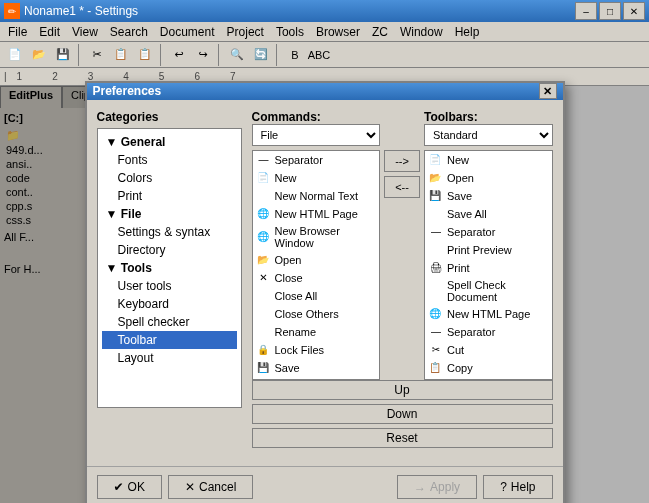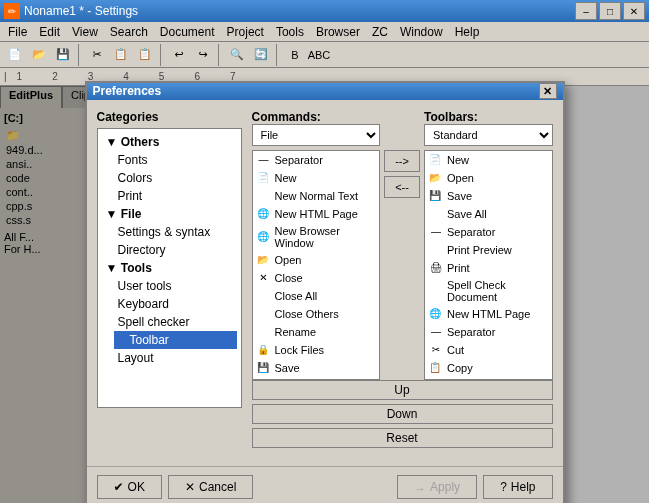--- a/index.html
+++ b/index.html
@@ -230,21 +230,21 @@
       width: 145px;
       height: 280px;
       overflow: auto;
       padding: 4px;
     }
     .cat-item {
       padding: 2px 4px;
       cursor: pointer;
       font-size: 12px;
     }
-    .cat-item.selected { background: #316ac5; color: white; margin-left: 12px; }
+    .cat-item.selected { background: #316ac5; color: white; }
     .cat-item.parent { font-weight: bold; }
     .cat-child { padding-left: 16px; }
     .panel-section {
       flex: 1;
     }
     .panel-label {
       font-weight: bold;
     }
     .panel-select {
       width: 100%;
@@ -421,41 +421,41 @@
       <div class="sidebar-tree-item">📁</div>
       <div class="file-list">
         <div class="file-item">949.d...</div>
         <div class="file-item">ansi..</div>
         <div class="file-item">code</div>
         <div class="file-item">cont..</div>
         <div class="file-item">cpp.s</div>
         <div class="file-item">css.s</div>
       </div>
       <div style="margin-top:4px; font-size:11px;">All F...</div>
-      <div style="font-size:11px;">For H...</div>
+      <div style="font-size:11px;margin-top:20px;">For H...</div>
     </div>
   </div>
 
   <div class="editor-area"></div>
 
   <div class="modal-overlay">
     <div class="dialog">
 
       <div class="dialog-title-bar">
         <span>Preferences</span>
         <button class="dialog-close-btn">✕</button>
       </div>
 
       <div class="dialog-body">
         <div style="display:flex; gap:10px;">
 
           <div style="width:145px; flex-shrink:0;">
             <div class="categories-label">Categories</div>
             <div class="categories-tree">
-              <div class="cat-item parent">▼ Others</div>
+              <div class="cat-item parent">▼ General</div>
               <div class="cat-item cat-child">Fonts</div>
               <div class="cat-item cat-child">Colors</div>
               <div class="cat-item cat-child">Print</div>
               <div class="cat-item parent">▼ File</div>
               <div class="cat-item cat-child">Settings &amp; syntax</div>
               <div class="cat-item cat-child">Directory</div>
               <div class="cat-item parent">▼ Tools</div>
               <div class="cat-item cat-child">User tools</div>
               <div class="cat-item cat-child">Keyboard</div>
               <div class="cat-item cat-child">Spell checker</div>

